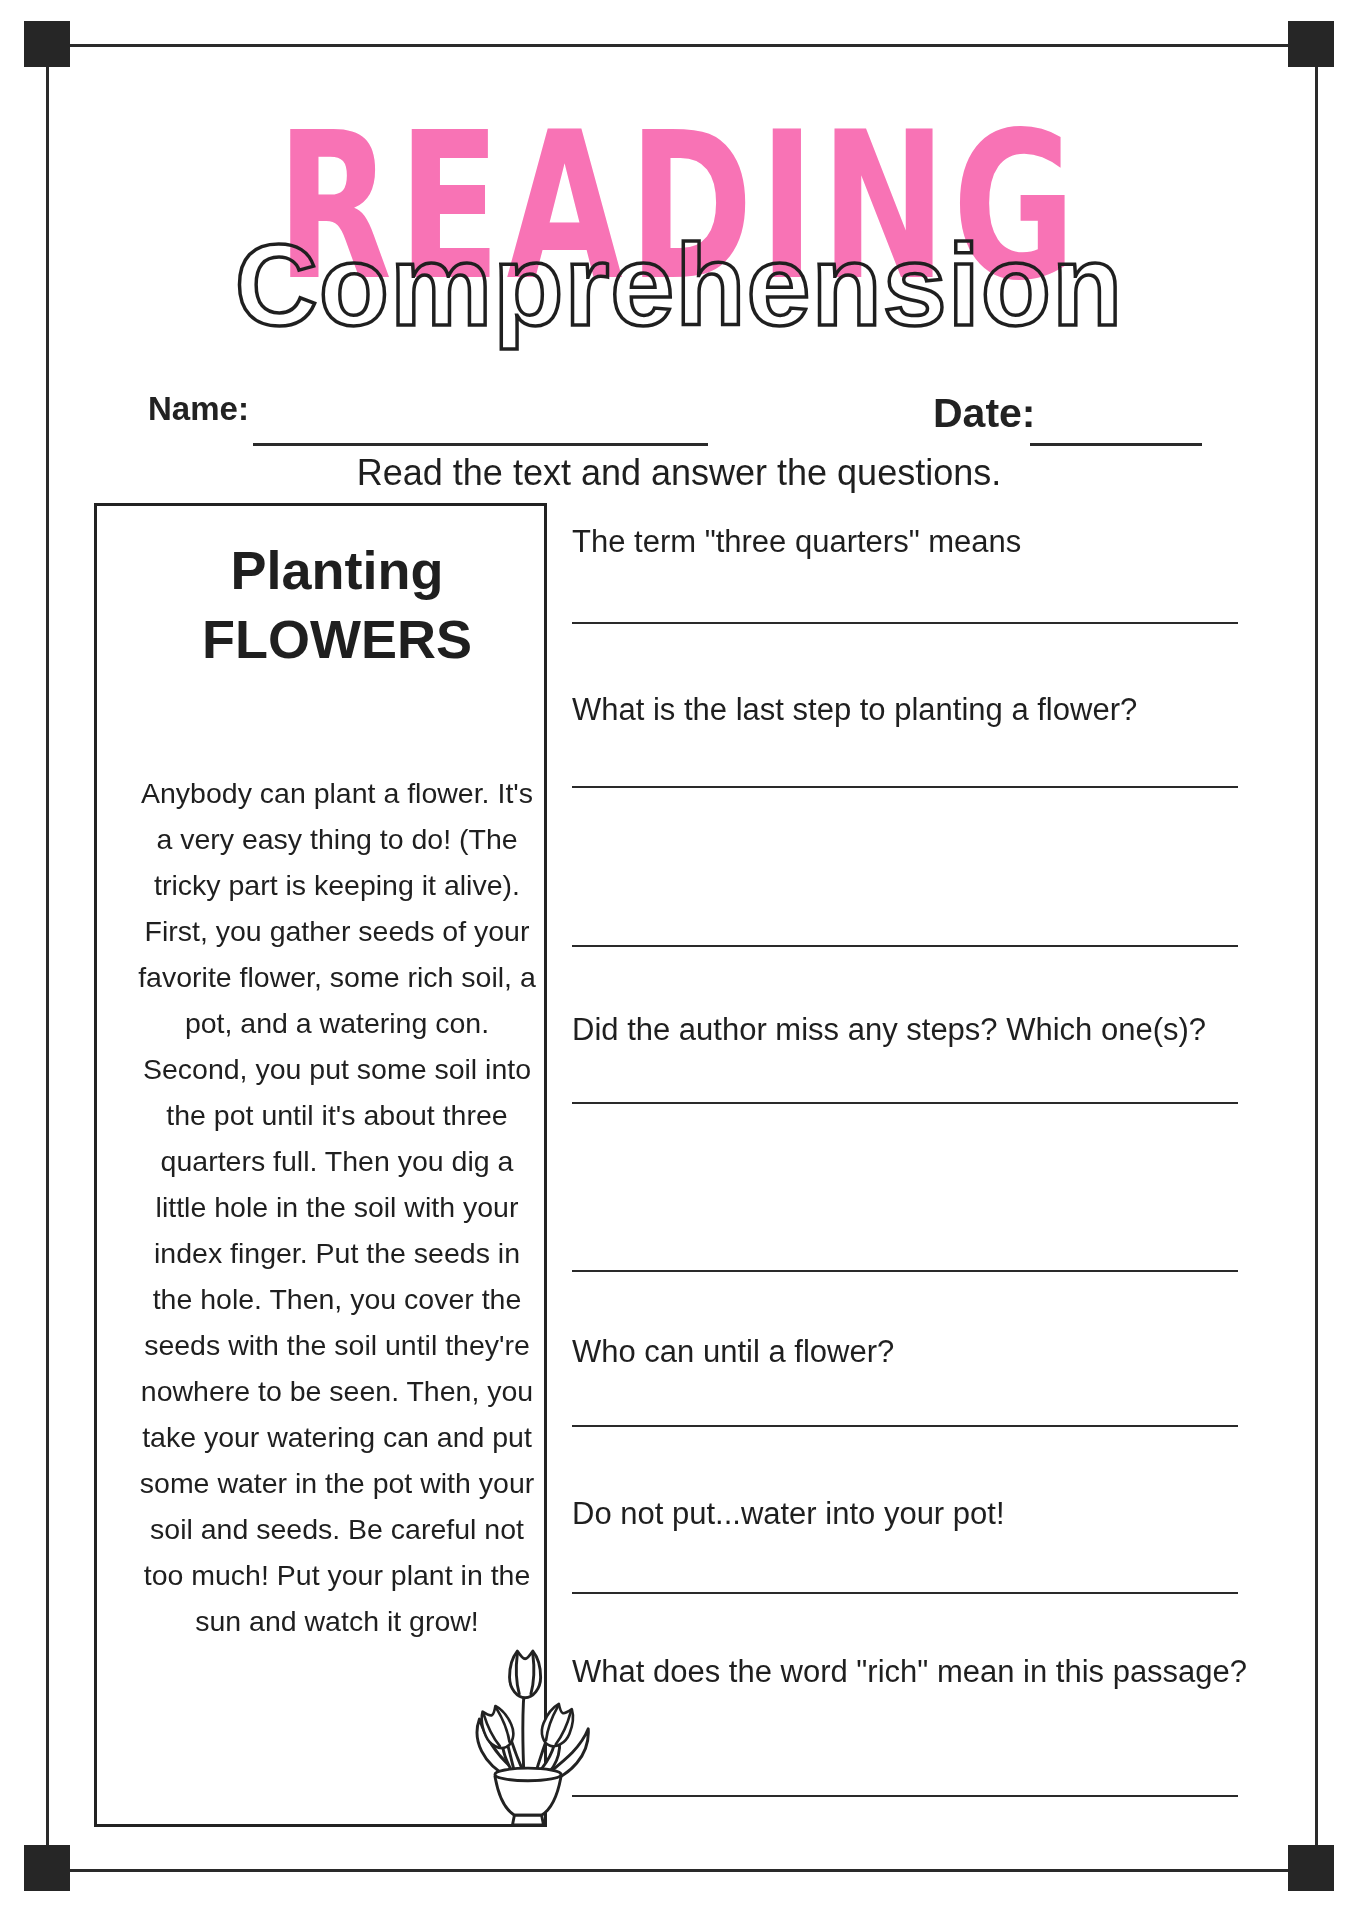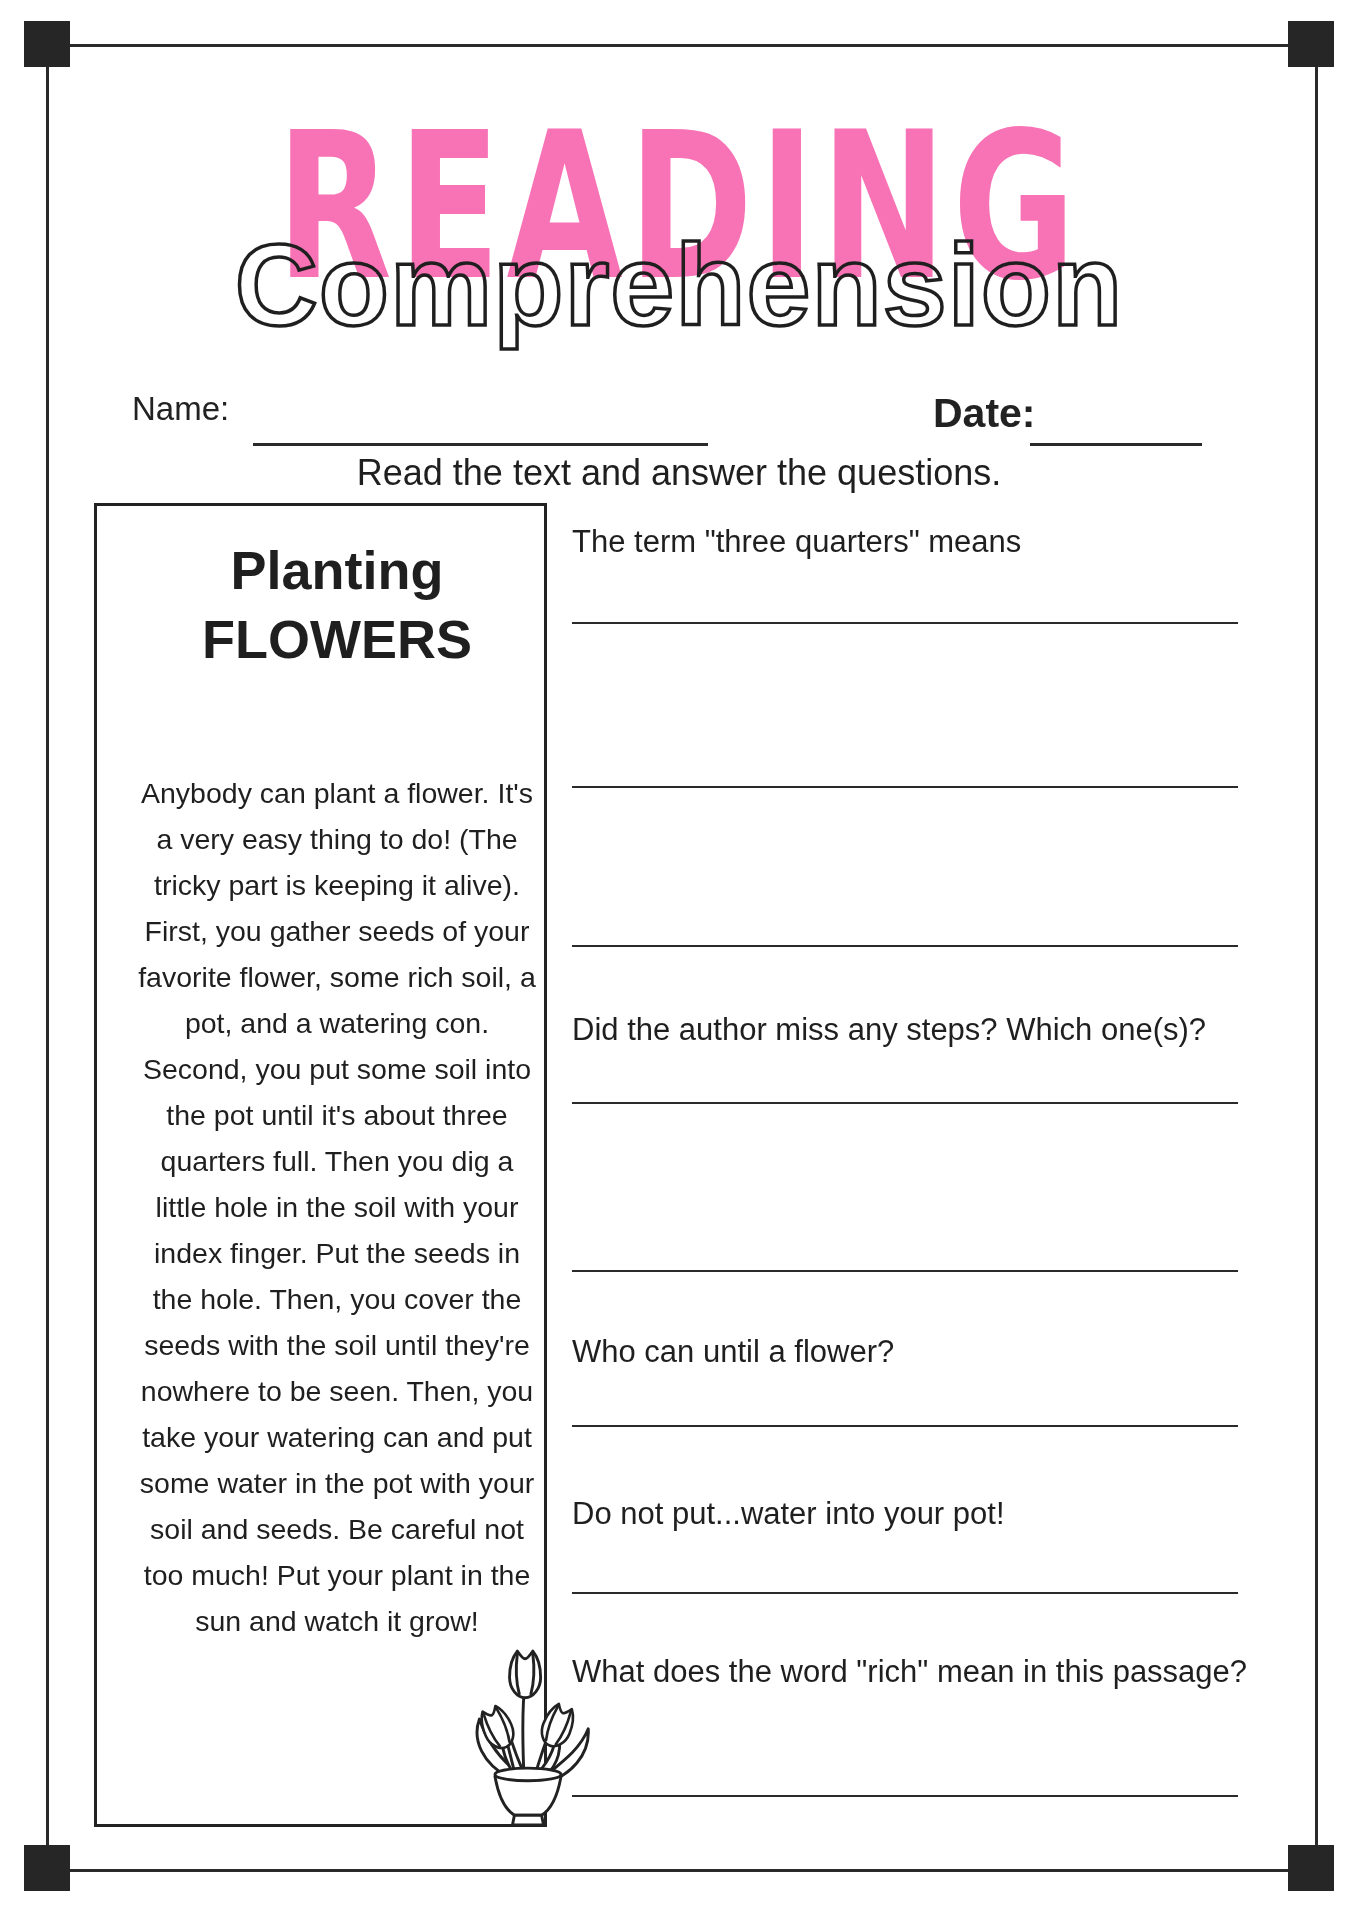--- a/index.html
+++ b/index.html
@@ -14,21 +14,21 @@
   .corner.br{left:1288px;top:1845px;}
 
   .title-reading{position:absolute;left:0;top:106px;width:100%;text-align:center;
       font-family:"DejaVu Sans",sans-serif;font-weight:800;font-size:150px;line-height:1;
       letter-spacing:6px;color:var(--accent,#f873b5);transform:scaleY(1.35);
       transform-origin:top center;z-index:1;}
   .title-comp{position:absolute;left:0;top:228px;width:100%;text-align:center;
       font-size:115px;line-height:1;font-weight:600;color:transparent;
       -webkit-text-stroke:3.5px #1f1f1f;z-index:2;letter-spacing:1px;}
 
-  .name-label{position:absolute;left:132px;top:390px;font-size:33px;font-weight:400;}
+  .name-label{position:absolute;left:148px;top:390px;font-size:33px;font-weight:700;}
   .name-line{position:absolute;left:253px;top:443px;width:455px;border-top:3px solid #2a2a2a;}
   .date-label{position:absolute;left:933px;top:390px;font-size:41px;font-weight:700;}
   .date-line{position:absolute;left:1030px;top:443px;width:172px;border-top:3px solid #2a2a2a;}
   .instruction{position:absolute;left:0;top:452px;width:100%;text-align:center;
       font-size:36px;color:#1f1f1f;}
 
   .passage-box{position:absolute;left:94px;top:503px;width:453px;height:1324px;
       border:3px solid #222;box-sizing:border-box;z-index:1;background:#fff;padding-left:33px;}
   .passage-title{margin-top:30px;text-align:center;font-size:54px;font-weight:700;
       line-height:69px;color:#1f1f1f;}
@@ -66,20 +66,21 @@
     <div class="passage-title">
       <div>Planting</div>
       <div>FLOWERS</div>
     </div>
     <div class="passage-body">Anybody can plant a flower. It's a very easy thing to do! (The tricky part is keeping it alive). First, you gather seeds of your favorite flower, some rich soil, a pot, and a watering con. Second, you put some soil into the pot until it's about three quarters full. Then you dig a little hole in the soil with your index finger. Put the seeds in the hole. Then, you cover the seeds with the soil until they're nowhere to be seen. Then, you take your watering can and put some water in the pot with your soil and seeds. Be careful not too much! Put your plant in the sun and watch it grow!</div>
   </div>
 
   <div class="question" style="top:522px">The term "three quarters" means</div>
   <div class="answer-line" style="top:622px"></div>
 
+  <div class="question" style="top:690px">What is the last step to planting a flower?</div>
   <div class="answer-line" style="top:786px"></div>
 
   <div class="answer-line" style="top:945px"></div>
 
   <div class="question" style="top:1010px">Did the author miss any steps? Which one(s)?</div>
   <div class="answer-line" style="top:1102px"></div>
 
   <div class="answer-line" style="top:1270px"></div>
 
   <div class="question" style="top:1332px">Who can until a flower?</div>

